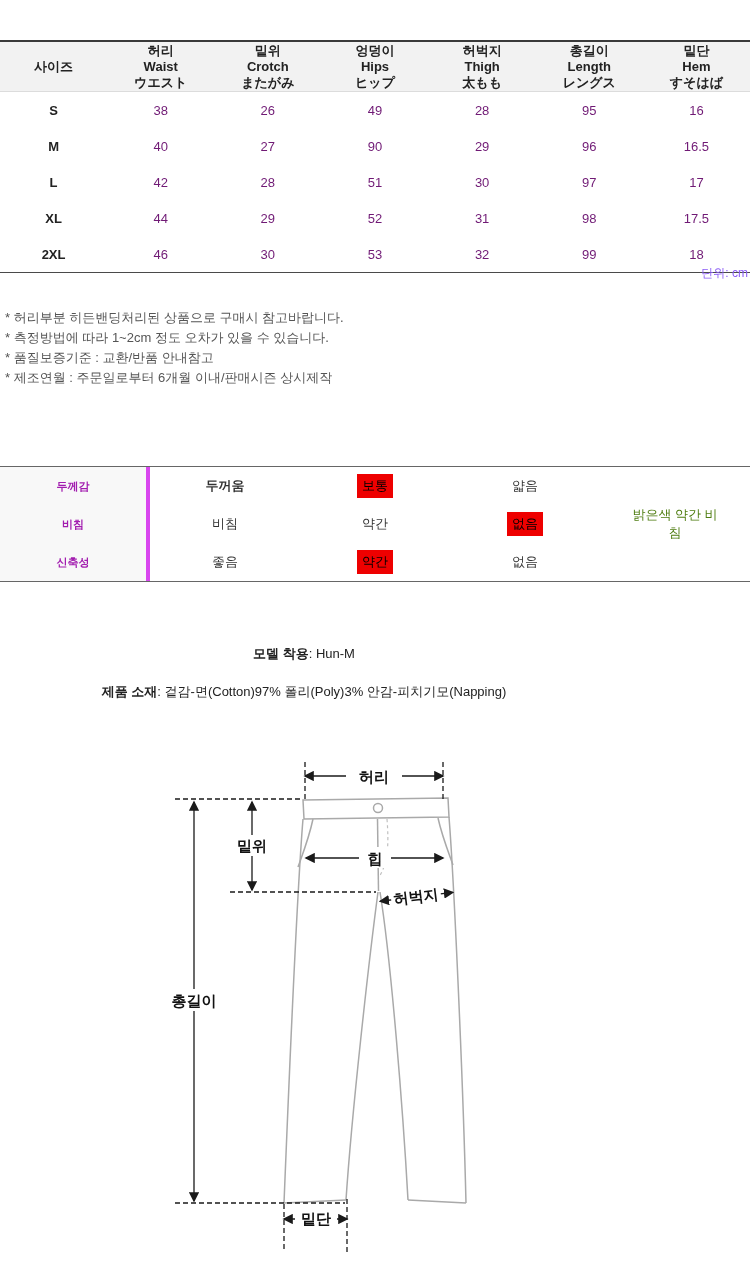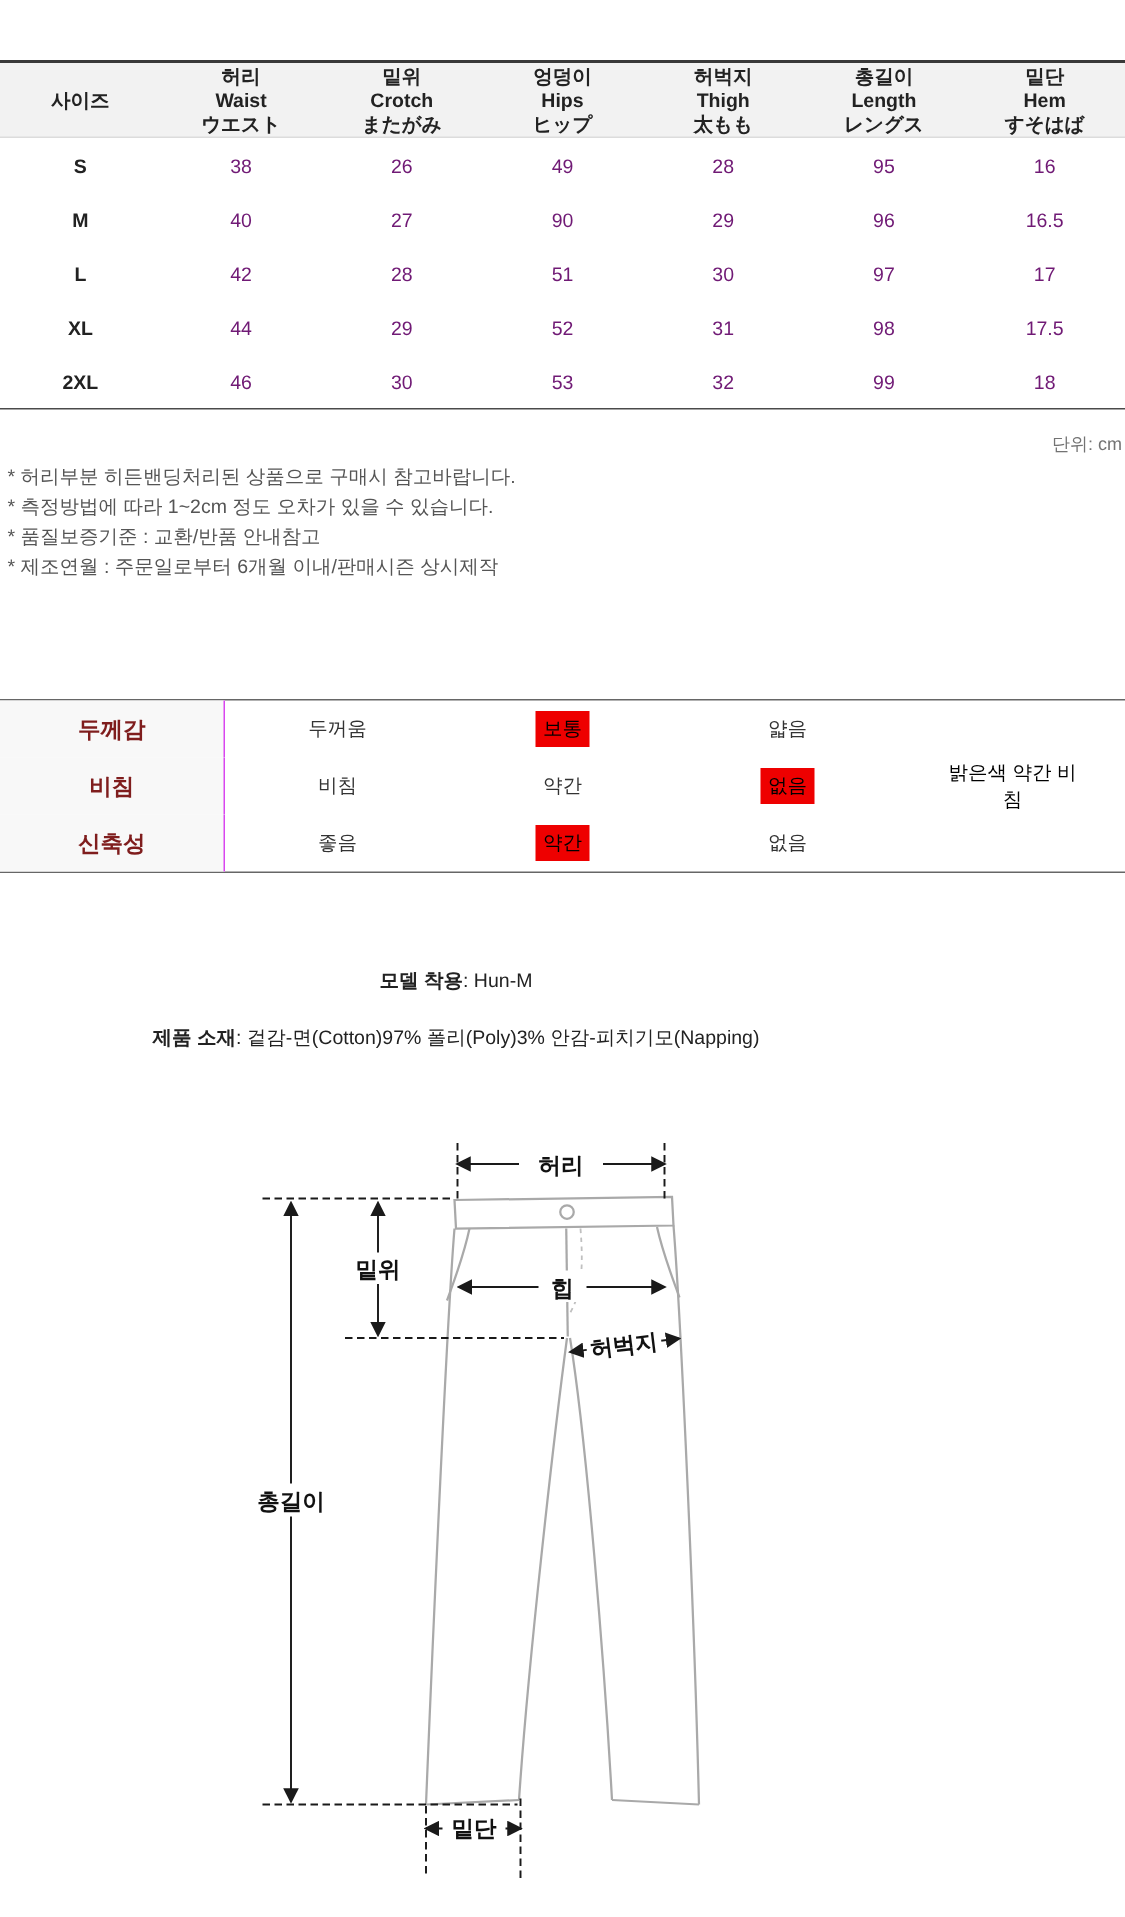--- a/index.html
+++ b/index.html
@@ -8,35 +8,35 @@
   #page { position:relative; width:750px; height:1278px; background:#fff; overflow:hidden; margin:0 auto; }
 
   
   #size-table { position:absolute; top:40px; left:0; width:750px; border-top:2px solid #3a3a3a; border-bottom:1px solid #4a4a4a; }
   .st-header { display:grid; grid-template-columns:repeat(7,1fr); height:50px; background:#f2f2f2; border-bottom:1px solid #dcdcdc; }
   .st-hcell { display:flex; flex-direction:column; align-items:center; justify-content:center; font-size:13px; line-height:16px; font-weight:700; color:#222; }
   .st-row { display:grid; grid-template-columns:repeat(7,1fr); height:36px; }
   .st-cell { display:flex; align-items:center; justify-content:center; font-size:13px; color:#701a75; }
   .st-size { font-weight:700; color:#222; }
 
-  #unit-note { position:absolute; top:288px; right:2px; font-size:12px; color:#737373; }
+  #unit-note { position:absolute; top:265px; right:2px; font-size:12px; color:#8b5cf6; }
 
   
   #notes { position:absolute; top:308px; left:5px; width:740px; font-size:13px; color:#555; }
   #notes .note-line { line-height:20px; }
 
   
   #fabric-table { position:absolute; top:466px; left:0; width:750px; height:116px;
     border-top:1px solid #666; border-bottom:1px solid #666;
     display:grid; grid-template-columns:150px 150px 150px 150px 150px; grid-auto-rows:38px; }
-  .ft-label { background:#f8f8f8; border-right:1px solid #d946ef; display:flex; align-items:center; justify-content:center; font-size:15px; font-weight:700; color:#7f1d1d; }
+  .ft-label { background:#f8f8f8; border-right:4px solid #d946ef; display:flex; align-items:center; justify-content:center; font-size:11px; font-weight:700; color:#a21caf; }
   .ft-opt { display:flex; align-items:center; justify-content:center; font-size:13px; color:#333; }
   .ft-opt span { padding:3px 5px; }
   .ft-opt span.sel { background:#ee0000; color:#000000; }
-  .ft-note { grid-column:5; grid-row:1 / 4; align-self:center; justify-self:center; width:96px; text-align:center; font-size:13px; line-height:18px; color:#000000; word-break:break-all; }
+  .ft-note { grid-column:5; grid-row:1 / 4; align-self:center; justify-self:center; width:96px; text-align:center; font-size:13px; line-height:18px; color:#4d7c0f; word-break:break-all; }
 
   
   .info-line { position:absolute; left:0; width:608px; text-align:center; font-size:13px; color:#222; }
   #model-line { top:645px; }
   #material-line { top:683px; }
   .info-label { font-weight:700; }
 
   
   #diagram { position:absolute; top:750px; left:0; }
   #diagram text { font-family:"Liberation Sans","DejaVu Sans",sans-serif; font-weight:700; font-size:15px; fill:#111; text-anchor:middle; }
@@ -138,21 +138,21 @@
 
   <div id="notes">
     <div class="note-line">* 허리부분 히든밴딩처리된 상품으로 구매시 참고바랍니다.</div>
     <div class="note-line">* 측정방법에 따라 1~2cm 정도 오차가 있을 수 있습니다.</div>
     <div class="note-line">* 품질보증기준 : 교환/반품 안내참고</div>
     <div class="note-line">* 제조연월 : 주문일로부터 6개월 이내/판매시즌 상시제작</div>
   </div>
 
   <div id="fabric-table">
     <div class="ft-label" style="grid-row:1;grid-column:1;">두께감</div>
-    <div class="ft-opt" style="grid-row:1;grid-column:2;">
+    <div class="ft-opt" style="grid-row:1;grid-column:2;font-weight:bold;">
         <span>두꺼움</span>
       </div>
     <div class="ft-opt" style="grid-row:1;grid-column:3;">
         <span class="sel">보통</span>
       </div>
     <div class="ft-opt" style="grid-row:1;grid-column:4;">
         <span>얇음</span>
       </div>
 
     <div class="ft-label" style="grid-row:2;grid-column:1;">비침</div>

